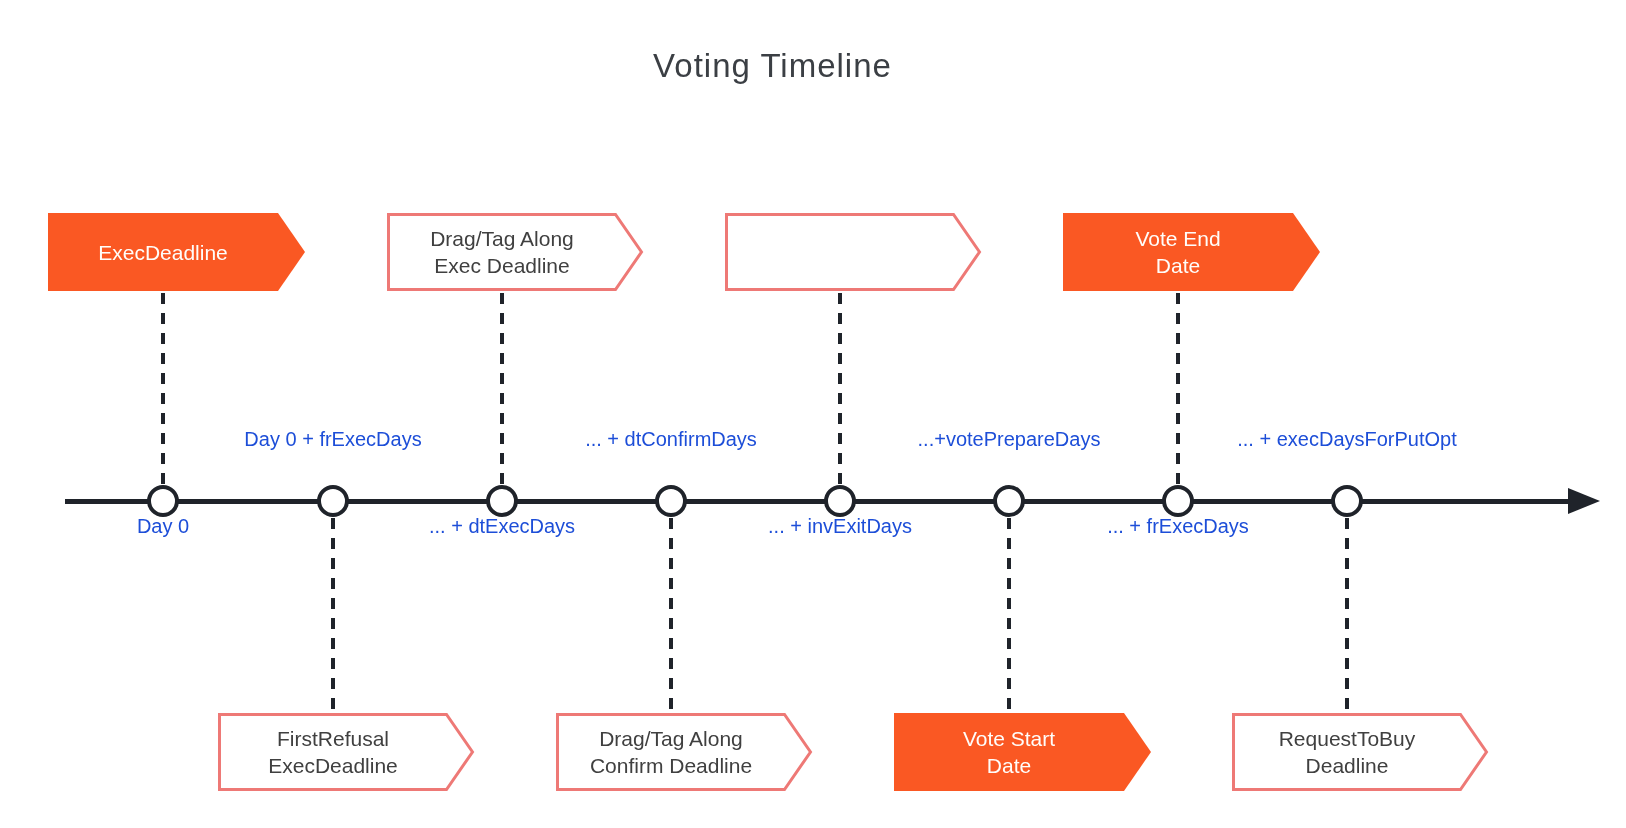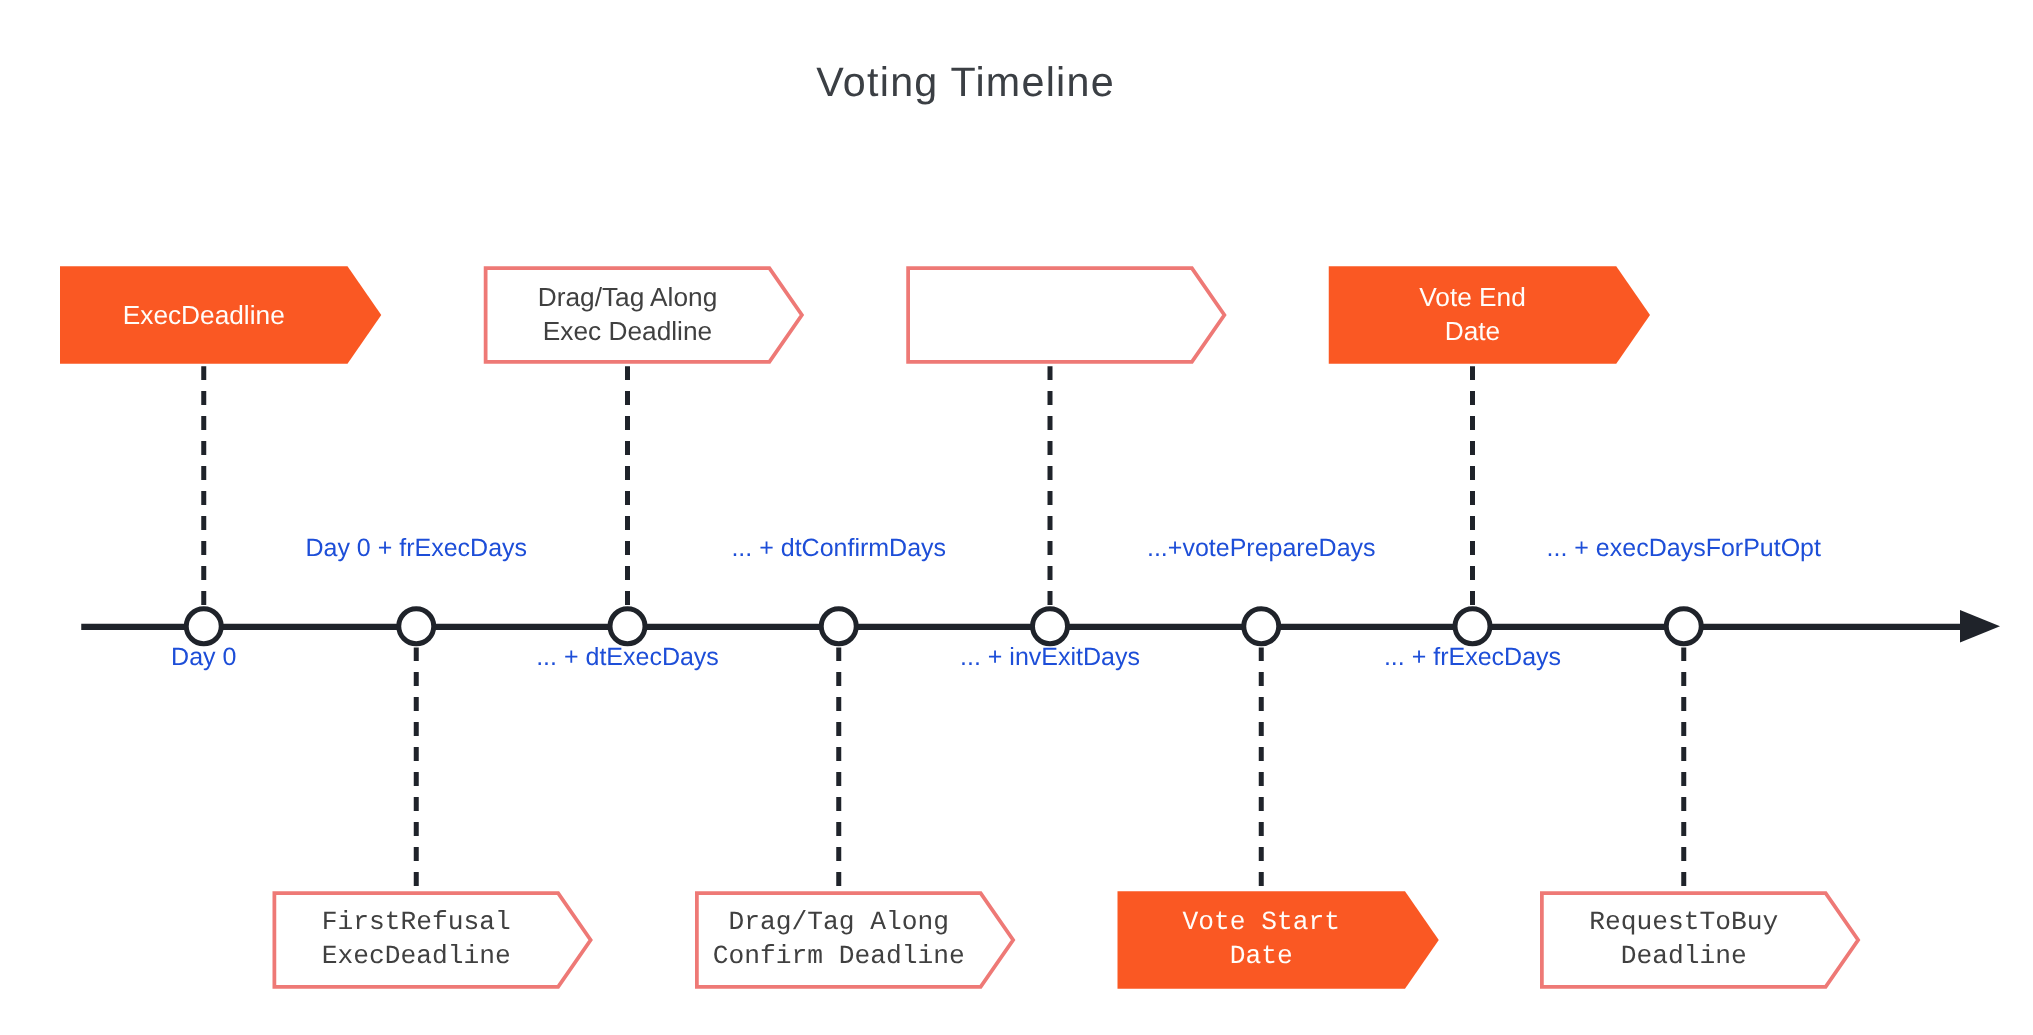--- a/index.html
+++ b/index.html
@@ -77,21 +77,21 @@
   }
   .axis-label.above { top: 428px; }
   .axis-label.below { top: 515px; }
   .banner {
     position: absolute;
     left: -115px;
     width: 257px;
     height: 78px;
   }
   .banner.at-top { top: 213px; }
-  .banner.at-bottom { top: 713px; font-family: Liberation Mono, monospace; }
+  .banner.at-bottom { top: 713px; }
   .banner svg {
     position: absolute;
     left: 0;
     top: 0;
     width: 257px;
     height: 78px;
     overflow: visible;
     display: block;
   }
   .banner-label {

